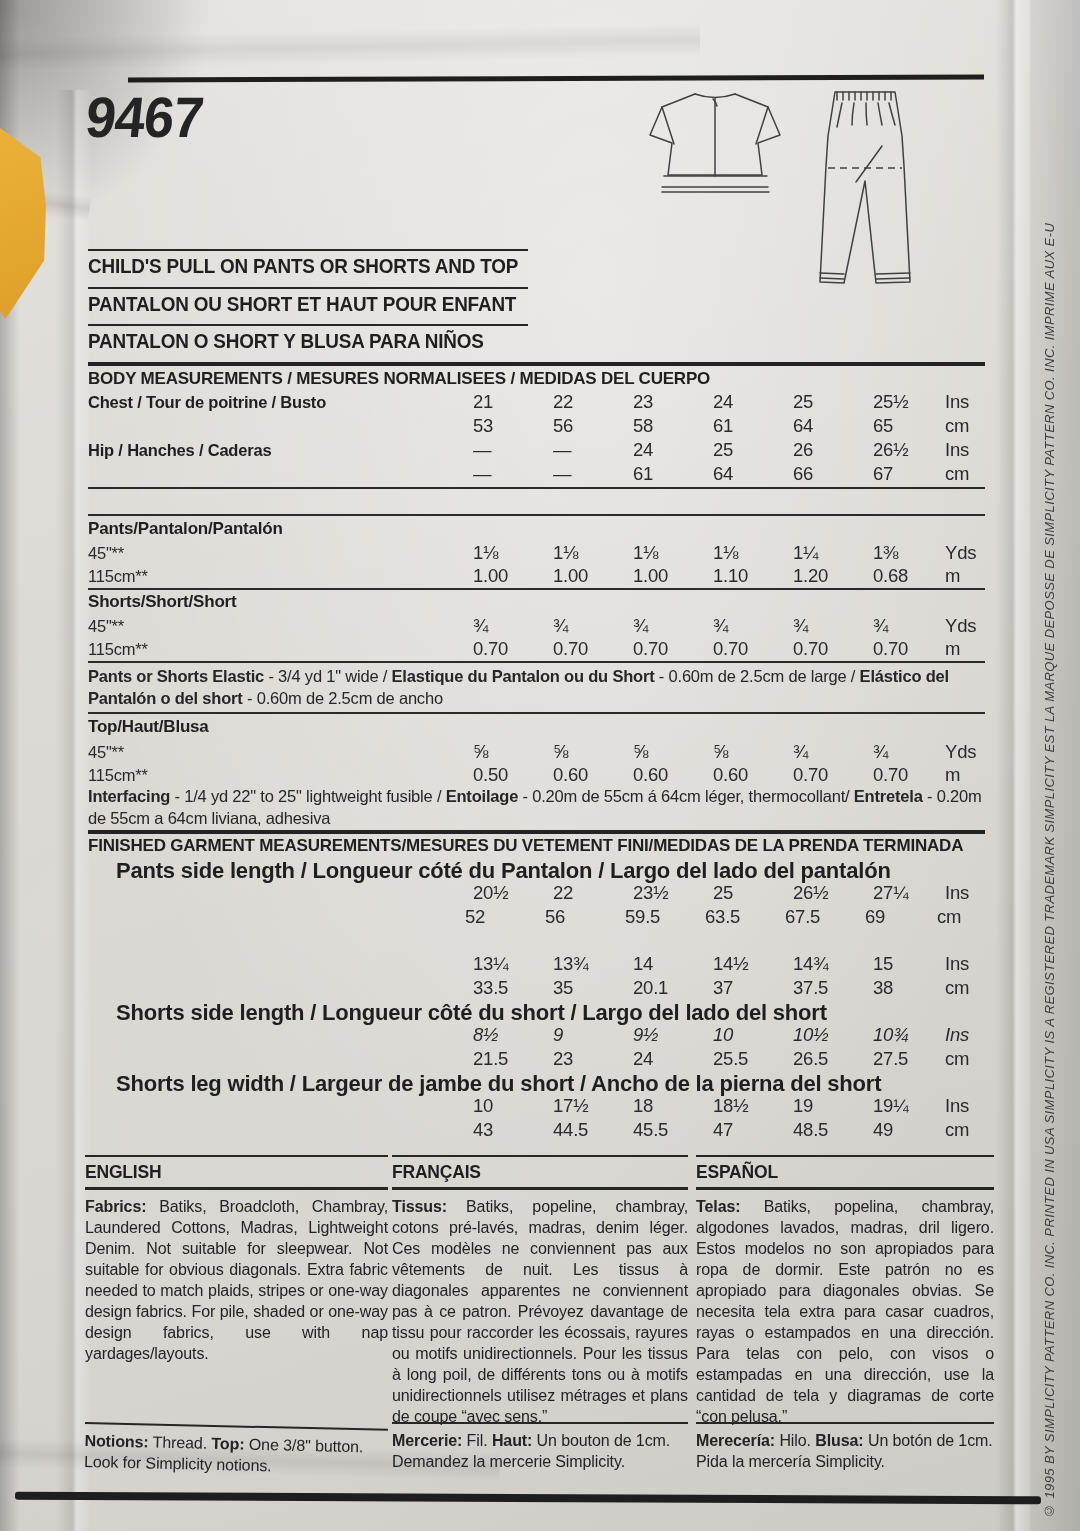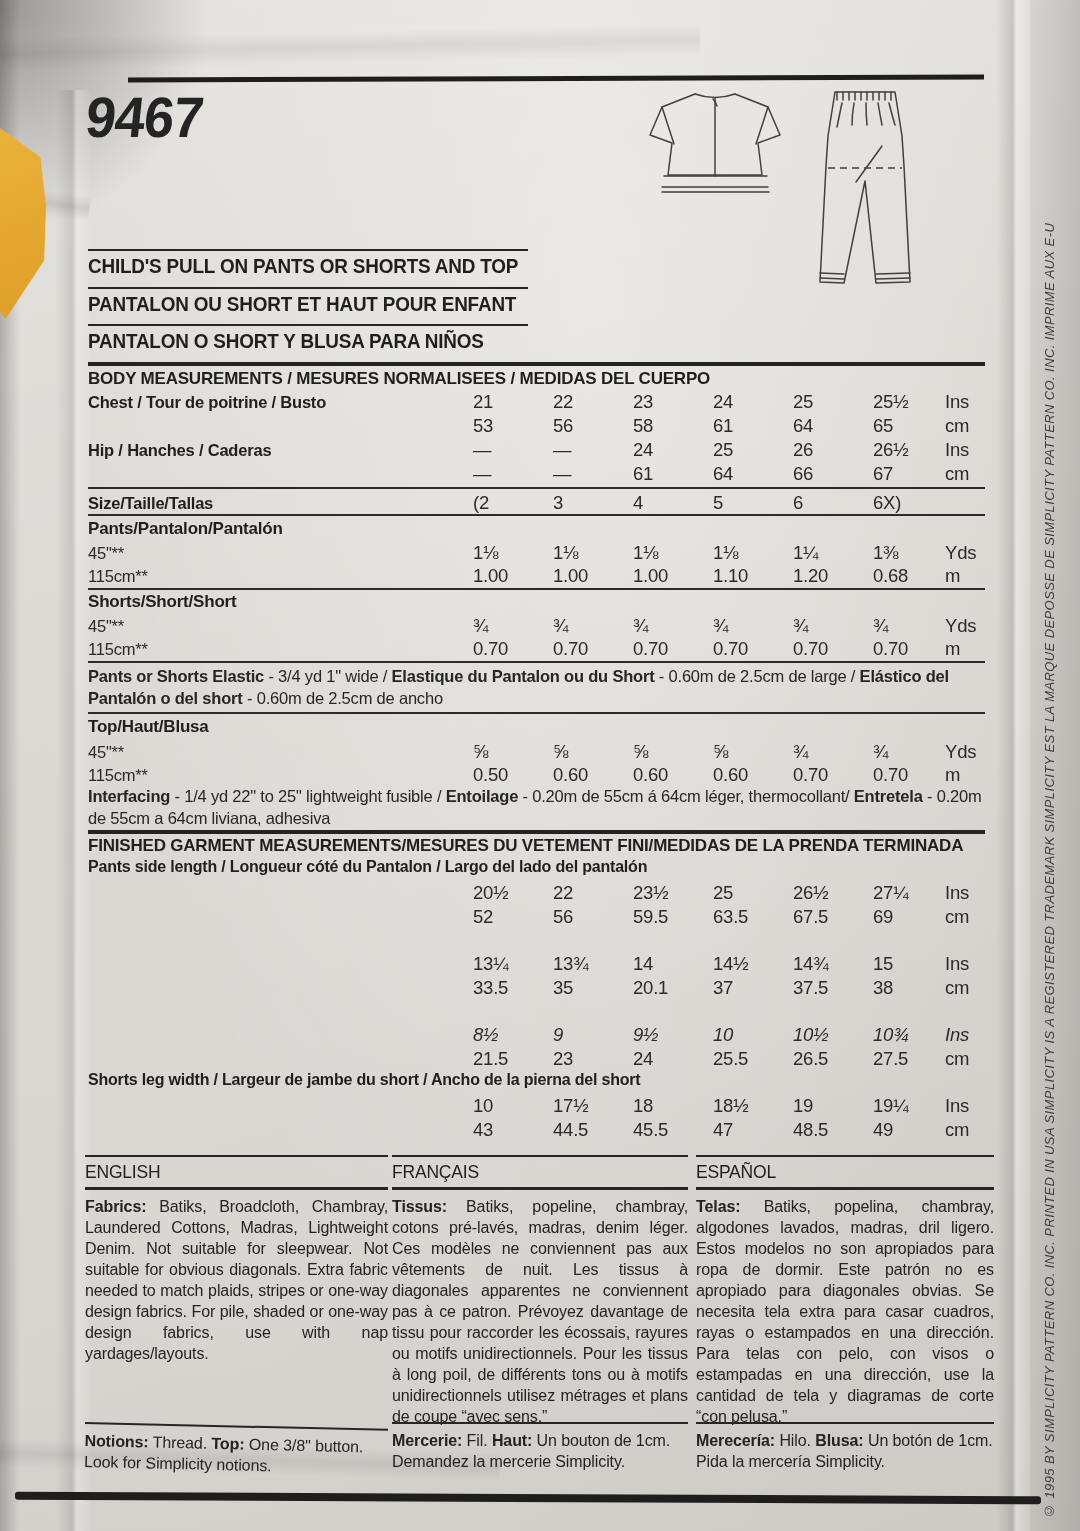--- a/index.html
+++ b/index.html
@@ -13,32 +13,32 @@
   .decor{position:absolute;pointer-events:none;}
   
   .thick{background:#1e1e1e;height:5px;}
   .midrule{background:#232323;height:3.5px;}
   .thin{background:#2b2b2b;height:2.4px;}
   .trule{background:#262626;height:2.4px;width:440px;left:88px;}
   
   .patnum{font-size:57px;font-weight:700;letter-spacing:-1px;color:#242424;transform:skewX(-6deg) scaleX(.95);transform-origin:left;}
   .bigtitle{font-size:19.5px;font-weight:700;letter-spacing:-.2px;color:#1f1f1f;transform:scaleX(.97);transform-origin:left;white-space:nowrap;}
   .sechead{font-size:17px;font-weight:700;letter-spacing:-.2px;color:#1f1f1f;white-space:nowrap;}
-  .rowlabel{font-size:16px;font-weight:700;letter-spacing:-.2px;color:#1f1f1f;white-space:nowrap;}
+  .rowlabel{font-size:22px;font-weight:700;letter-spacing:-.2px;color:#1f1f1f;white-space:nowrap;margin-left:28px;}
   .note{width:897px;font-size:16.5px;line-height:21.5px;color:#262626;letter-spacing:-.2px;}
   .note .b{font-weight:700;margin-top:8px;}
   
   .mrow{display:grid;grid-template-columns:385px 80px 80px 80px 80px 80px 72px 1fr;align-items:baseline;width:897px;height:23px;}
   .mrow .mlabel{font-size:16.5px;font-weight:700;letter-spacing:-.2px;white-space:nowrap;color:#1f1f1f;}
   .mrow .mlabel.plain{font-weight:400;color:#2a2a2a;}
   .mrow .cell{font-size:18.5px;font-weight:400;color:#2a2a2a;letter-spacing:-.2px;white-space:nowrap;}
   
   .col{top:1155px;height:340px;}
   .crule{background:#262626;height:2.4px;width:100%;}
-  .colhead{margin:5px 0 4px 0;font-size:17.5px;font-weight:400;letter-spacing:-.2px;color:#1f1f1f;}
+  .colhead{margin:5px 0 4px 0;font-size:17.5px;font-weight:700;letter-spacing:-.2px;color:#1f1f1f;}
   .colbody{margin:6px 0 0 0;font-size:16px;line-height:21px;text-align:justify;color:#232323;letter-spacing:-.1px;}
   .colbody .b{font-weight:700;}
   .notions{position:absolute;top:267px;left:0;right:0;}
   .notions .colbody{text-align:left;}
   
   .vert{writing-mode:vertical-rl;transform:rotate(180deg);font-style:italic;font-size:13px;
         color:#3c3c3c;letter-spacing:.4px;white-space:nowrap;}
   svg .ln{stroke:#404040;stroke-width:1.5;fill:none;stroke-linecap:round;stroke-linejoin:round;}
   svg .dash{stroke:#404040;stroke-width:1.4;fill:none;stroke-dasharray:7 5;}
 </style>
@@ -129,29 +129,20 @@
   <span class="cell">—</span>
       <span class="cell">—</span>
       <span class="cell">61</span>
       <span class="cell">64</span>
       <span class="cell">66</span>
       <span class="cell">67</span>
       <span class="cell">cm</span>
     </div>
 
   <div class="abs thin" style="left:88px;top:487px;width:897px;"></div>
-  <div class="abs mrow" style="left:88px;top:492px;">
-    <span class="mlabel">Size/Taille/Tallas</span>
-  <span class="cell">(2</span>
-      <span class="cell">3</span>
-      <span class="cell">4</span>
-      <span class="cell">5</span>
-      <span class="cell">6</span>
-      <span class="cell">6X)</span>
-    </div>
   <div class="abs thin" style="left:88px;top:514px;width:897px;"></div>
 
   <div class="abs sechead" style="left:88px;top:519px;">Pants/Pantalon/Pantalón</div>
   <div class="abs mrow" style="left:88px;top:542px;">
     <span class="mlabel plain">45"**</span>
   <span class="cell">1⅛</span>
       <span class="cell">1⅛</span>
       <span class="cell">1⅛</span>
       <span class="cell">1⅛</span>
       <span class="cell">1¼</span>
@@ -227,21 +218,21 @@
   <div class="abs mrow" style="left:88px;top:882px;">
       <span class="mlabel"></span>
       <span class="cell">20½</span>
       <span class="cell">22</span>
       <span class="cell">23½</span>
       <span class="cell">25</span>
       <span class="cell">26½</span>
       <span class="cell">27¼</span>
       <span class="cell">Ins</span>
     </div>
-  <div class="abs mrow" style="left:88px;top:906px;">
+  <div class="abs mrow" style="left:80px;top:906px;">
       <span class="mlabel"></span>
       <span class="cell">52</span>
       <span class="cell">56</span>
       <span class="cell">59.5</span>
       <span class="cell">63.5</span>
       <span class="cell">67.5</span>
       <span class="cell">69</span>
       <span class="cell">cm</span>
     </div>
 
@@ -259,20 +250,21 @@
       <span class="mlabel"></span>
       <span class="cell">33.5</span>
       <span class="cell">35</span>
       <span class="cell">20.1</span>
       <span class="cell">37</span>
       <span class="cell">37.5</span>
       <span class="cell">38</span>
       <span class="cell">cm</span>
     </div>
 
+  <div class="abs rowlabel" style="left:88px;top:1000px;">Shorts side length / Longueur côté du short / Largo del lado del short</div>
   <div class="abs mrow" style="left:88px;top:1024px;font-style:italic;">
       <span class="mlabel"></span>
       <span class="cell">8½</span>
       <span class="cell">9</span>
       <span class="cell">9½</span>
       <span class="cell">10</span>
       <span class="cell">10½</span>
       <span class="cell">10¾</span>
       <span class="cell">Ins</span>
     </div>

